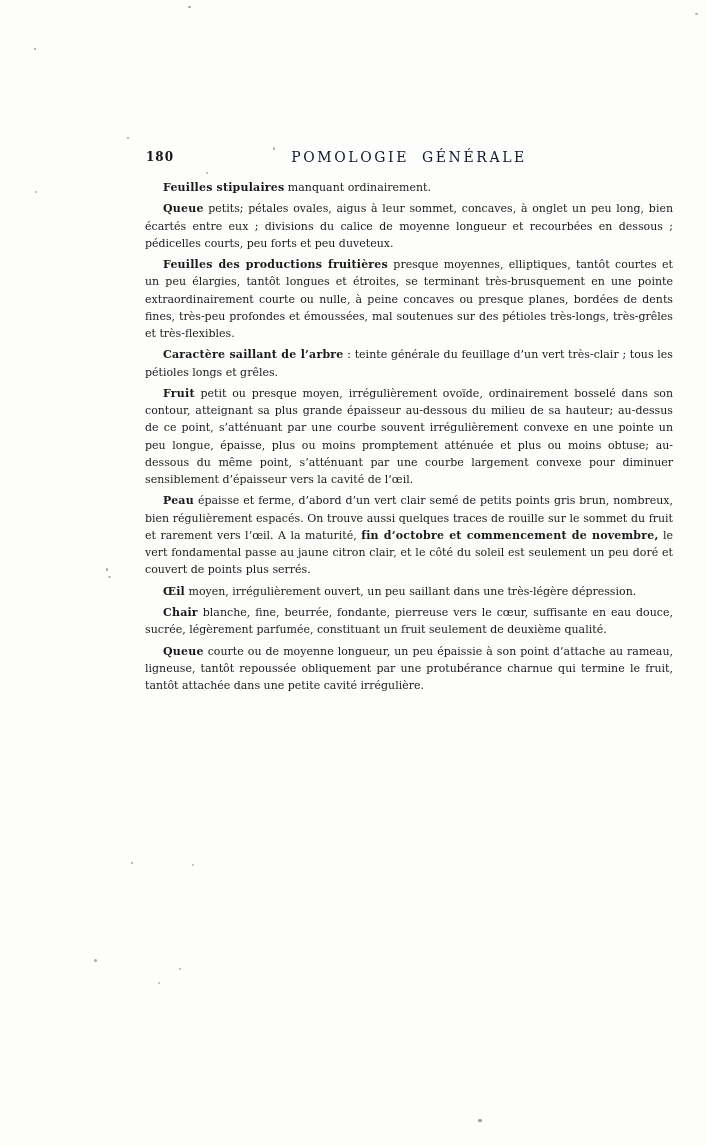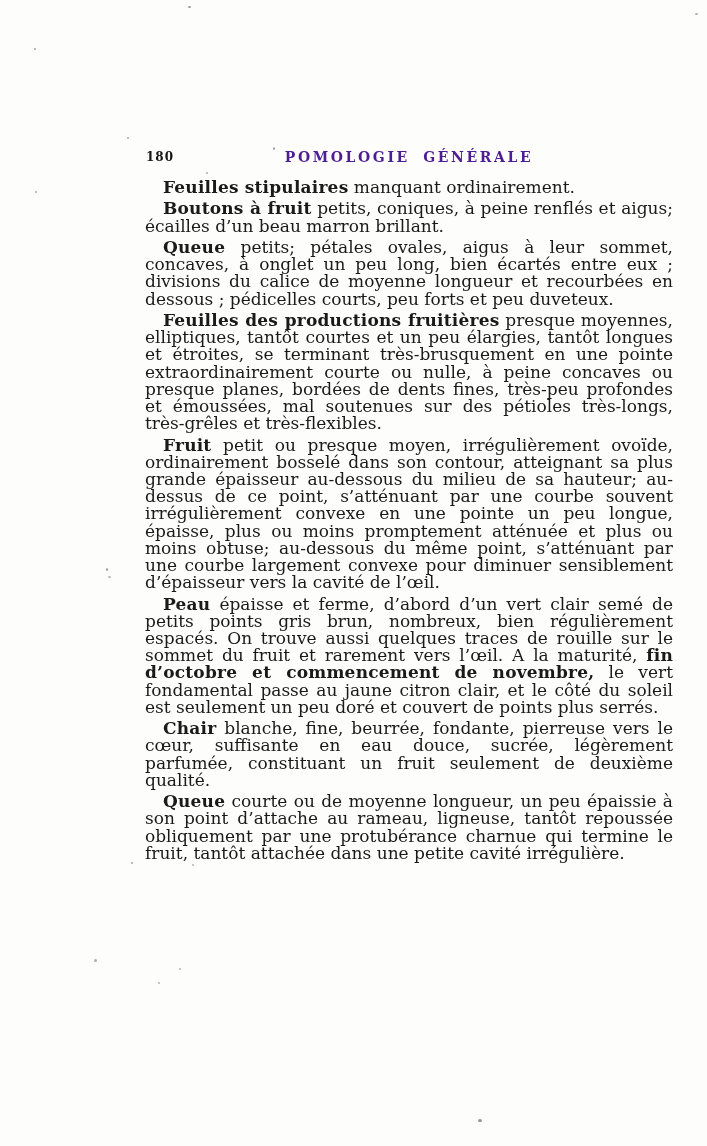--- a/index.html
+++ b/index.html
@@ -14,49 +14,50 @@
   }
   .header{
     position:absolute;top:149px;left:145px;width:528px;height:18px;
   }
   .pagenum{
     position:absolute;left:1px;top:1px;
     font-size:12px;font-weight:bold;letter-spacing:1px;color:#151515;
   }
   .title{
     display:block;text-align:center;
-    font-size:14px;font-weight:bold;letter-spacing:2.6px;
-    color:#4c1d95;word-spacing:6px;
+    font-size:14px;font-weight:normal;letter-spacing:2.6px;
+    color:#0f172a;word-spacing:6px;
   }
   .text-block{
     position:absolute;top:179px;left:145px;width:528px;
-    font-size:17px;line-height:17.2px;text-align:justify;
+    font-size:11px;line-height:17.2px;text-align:justify;
     color:#1a1a1a;
   }
   .text-block p{margin:0 0 4.2px 0;text-indent:18px;}
   .lead{font-weight:bold;letter-spacing:0.2px;}
   .speck{position:absolute;background:#4a4a4a;border-radius:50%;}
 </style>
 </head>
 <body>
 
 <div class="page">
 
   <div class="header">
     <span class="pagenum">180</span>
     <span class="title">POMOLOGIE GÉNÉRALE</span>
   </div>
 
   <div class="text-block">
       <p><span class="lead">Feuilles stipulaires</span><span> manquant ordinairement.</span></p>
-      <p><span class="lead">Boutons à fruit</span><span> petits, coniques, à peine renflés et aigus; écailles d’un beau marron brillant.</span></p>
       <p><span class="lead">Queue</span><span> petits; pétales ovales, aigus à leur sommet, concaves, à onglet un peu long, bien écartés entre eux ; divisions du calice de moyenne longueur et recourbées en dessous ; pédicelles courts, peu forts et peu duveteux.</span></p>
       <p><span class="lead">Feuilles des productions fruitières</span><span> presque moyennes, elliptiques, tantôt courtes et un peu élargies, tantôt longues et étroites, se terminant très-brusquement en une pointe extraordinairement courte ou nulle, à peine concaves ou presque planes, bordées de dents fines, très-peu profondes et émoussées, mal soutenues sur des pétioles très-longs, très-grêles et très-flexibles.</span></p>
+      <p><span class="lead">Caractère saillant de l’arbre</span><span> : teinte générale du feuillage d’un vert très-clair ; tous les pétioles longs et grêles.</span></p>
       <p><span class="lead">Fruit</span><span> petit ou presque moyen, irrégulièrement ovoïde, ordinairement bosselé dans son contour, atteignant sa plus grande épaisseur au-dessous du milieu de sa hauteur; au-dessus de ce point, s’atténuant par une courbe souvent irrégulièrement convexe en une pointe un peu longue, épaisse, plus ou moins promptement atténuée et plus ou moins obtuse; au-dessous du même point, s’atténuant par une courbe largement convexe pour diminuer sensiblement d’épaisseur vers la cavité de l’œil.</span></p>
       <p><span class="lead">Peau</span><span> épaisse et ferme, d’abord d’un vert clair semé de petits points gris brun, nombreux, bien régulièrement espacés. On trouve aussi quelques traces de rouille sur le sommet du fruit et rarement vers l’œil. A la maturité, </span><span class="lead">fin d’octobre et commencement de novembre,</span><span> le vert fondamental passe au jaune citron clair, et le côté du soleil est seulement un peu doré et couvert de points plus serrés.</span></p>
+      <p><span class="lead">Œil</span><span> moyen, irrégulièrement ouvert, un peu saillant dans une très-légère dépression.</span></p>
       <p><span class="lead">Chair</span><span> blanche, fine, beurrée, fondante, pierreuse vers le cœur, suffisante en eau douce, sucrée, légèrement parfumée, constituant un fruit seulement de deuxième qualité.</span></p>
       <p><span class="lead">Queue</span><span> courte ou de moyenne longueur, un peu épaissie à son point d’attache au rameau, ligneuse, tantôt repoussée obliquement par une protubérance charnue qui termine le fruit, tantôt attachée dans une petite cavité irrégulière.</span></p>
     </div>
 
   <i class="speck" style="left:188px;top:6px;width:3px;height:2px;opacity:.55"></i>
   <i class="speck" style="left:695px;top:13px;width:3px;height:2px;opacity:.45"></i>
   <i class="speck" style="left:34px;top:48px;width:2px;height:2px;opacity:.5"></i>
   <i class="speck" style="left:127px;top:137px;width:2px;height:2px;opacity:.5"></i>
   <i class="speck" style="left:273px;top:147px;width:2px;height:3px;opacity:.5"></i>
   <i class="speck" style="left:206px;top:172px;width:2px;height:2px;opacity:.45"></i>

